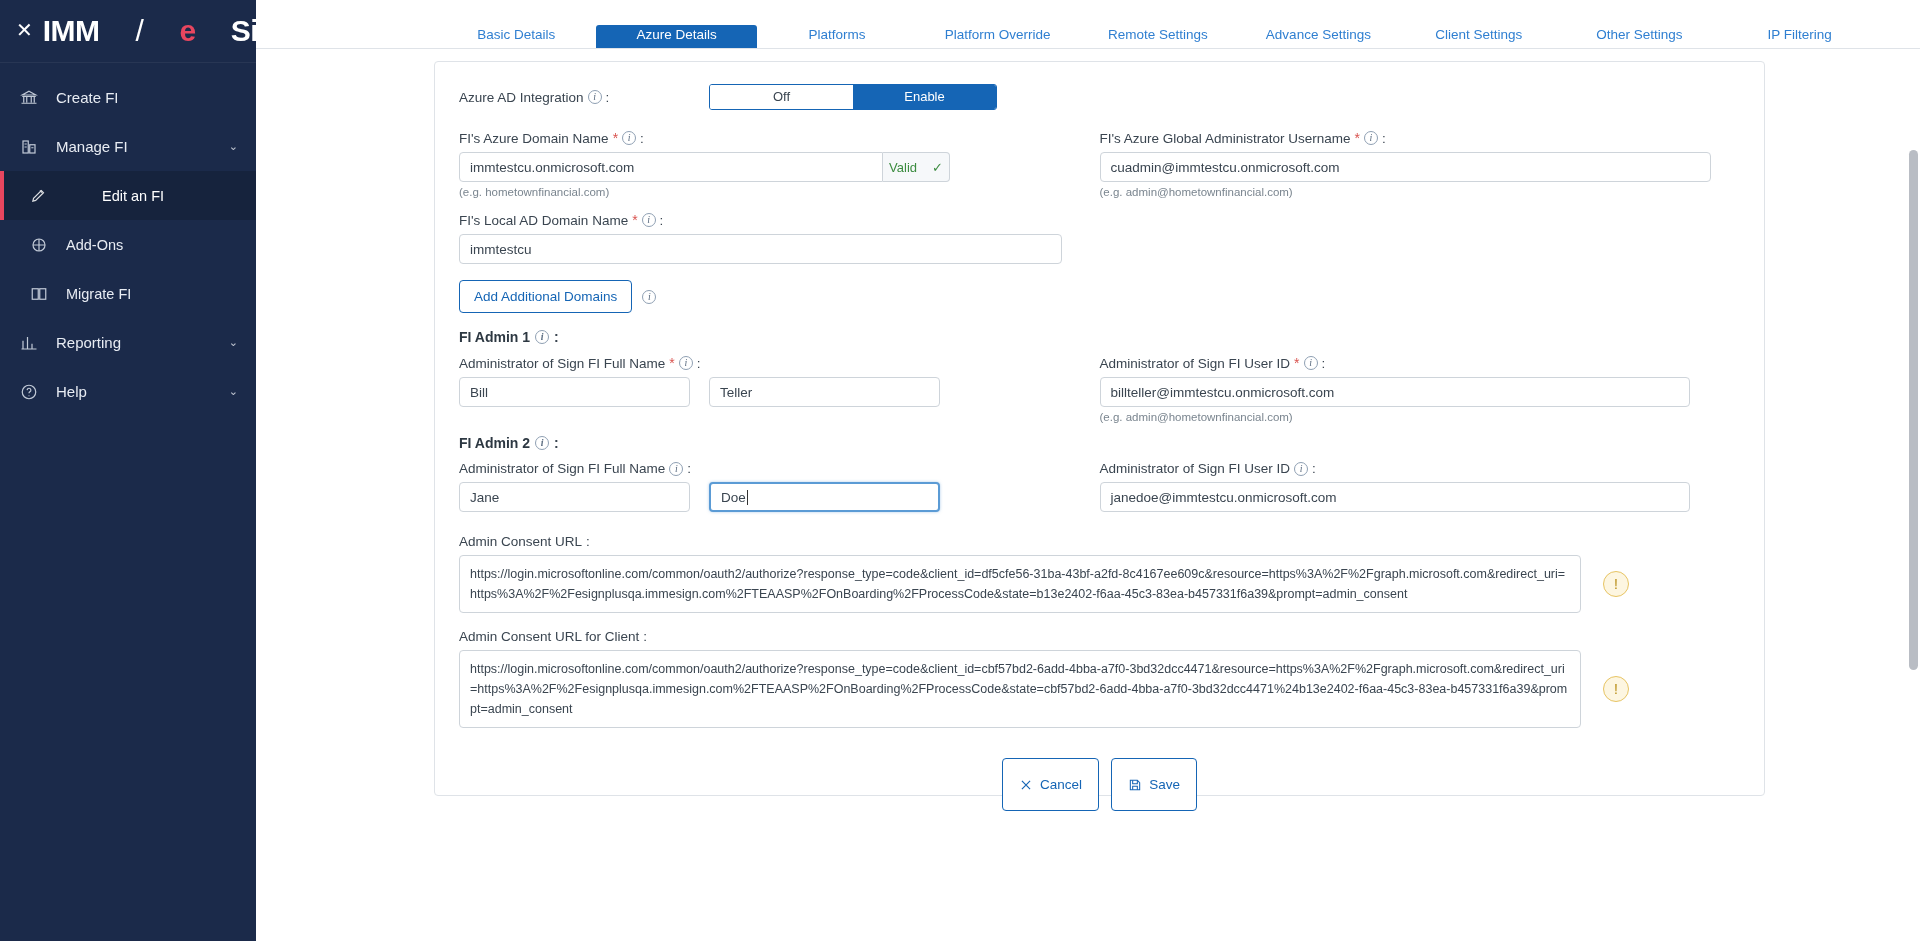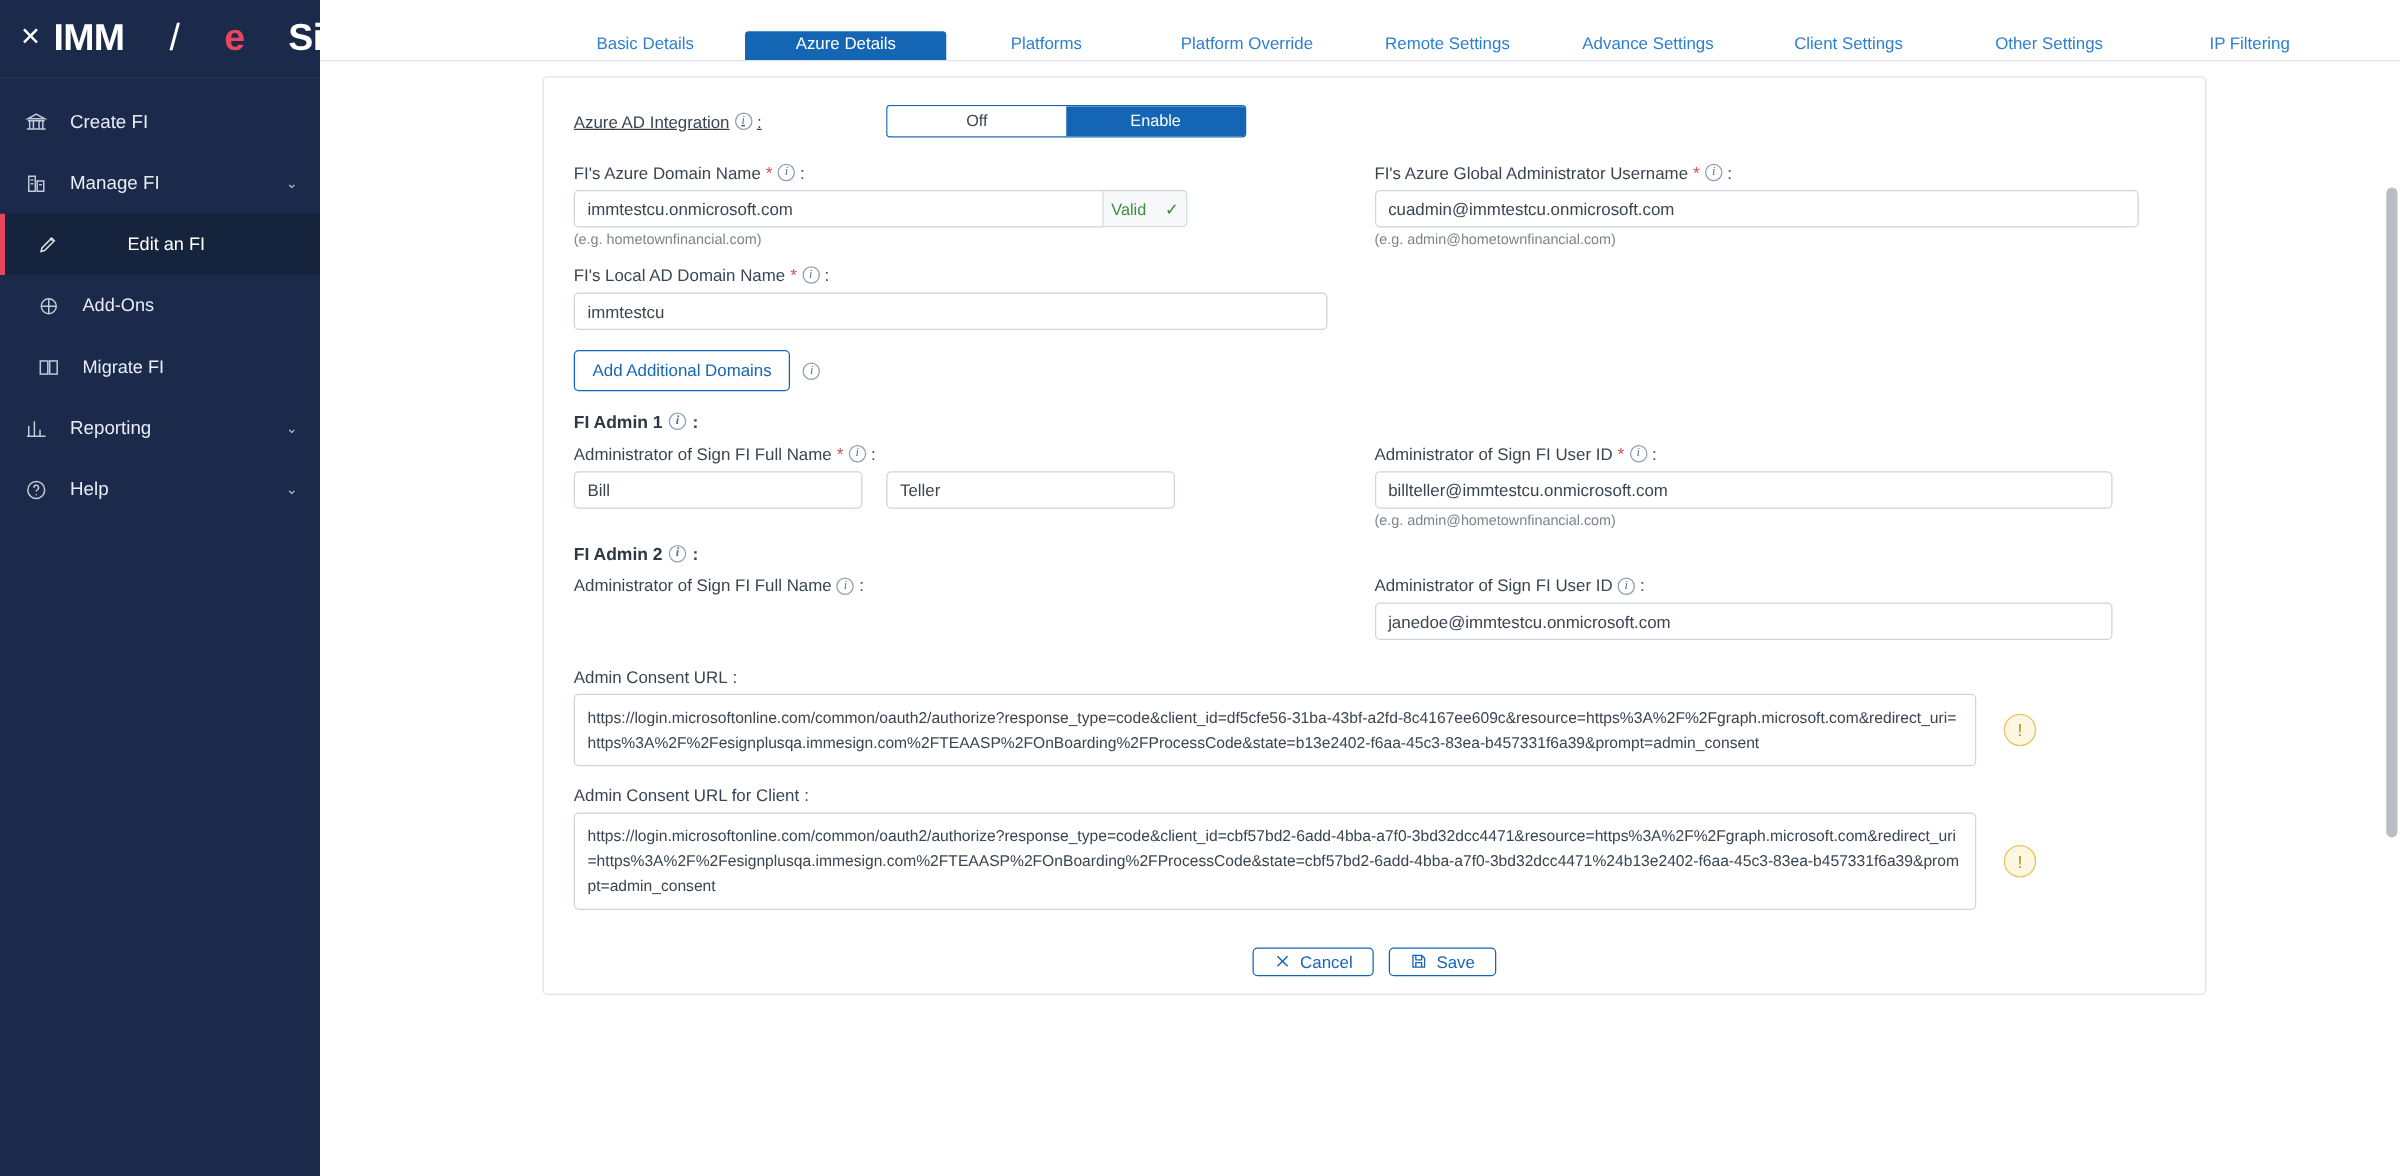--- a/index.html
+++ b/index.html
@@ -274,22 +274,23 @@
     justify-content: center;
     gap: 12px;
     margin-top: 30px;
   }
   .btn {
     border: 1px solid #1565b5;
     color: #1565b5;
     background: #ffffff;
     border-radius: 4px;
     font-size: 13.5px;
-    padding: 3px 16px;
+    padding: 18px 16px;
     display: inline-flex;
+    align-items: center;
     gap: 7px;
     cursor: pointer;
   }
 
   .scrollbar {
     position: absolute;
     right: 2px;
     top: 150px;
     width: 9px;
     height: 520px;
@@ -401,21 +402,21 @@
       <div class="tab">Remote Settings</div>
       <div class="tab">Advance Settings</div>
       <div class="tab">Client Settings</div>
       <div class="tab">Other Settings</div>
       <div class="tab">IP Filtering</div>
     </div>
 
     <div class="panel">
 
       <div style="display:flex; align-items:center; gap:0;">
-        <div class="lbl" style="width:250px; margin-bottom:0;text-decoration:underline;">
+        <div class="lbl" style="width:250px; margin-bottom:0;">
           <span>Azure AD Integration</span>
           <span class="info">i</span>
           <span class="colon">:</span>
         </div>
         <div class="toggle">
           <div>Off</div>
           <div class="on">Enable</div>
         </div>
       </div>
 
@@ -499,20 +500,27 @@
         <span class="info">i</span>
         <span class="colon">:</span>
       </div>
 
       <div class="row" style="margin-top:10px;">
         <div class="col" style="padding-right:20px;">
           <div class="lbl">
             <span>Administrator of Sign FI Full Name</span>
             <span class="info">i</span>
             <span class="colon">:</span>
+          </div>
+          <div style="display:flex; gap:19px;">
+            <div class="field" style="width:231px;">Jane</div>
+            <div class="field focused" style="width:231px;">
+              <span>Doe</span>
+                <span class="caret"></span>
+            </div>
           </div>
         </div>
         <div class="col">
           <div class="lbl">
             <span>Administrator of Sign FI User ID</span>
             <span class="info">i</span>
             <span class="colon">:</span>
           </div>
           <div class="field" style="width:590px;">janedoe@immtestcu.onmicrosoft.com</div>
         </div>

